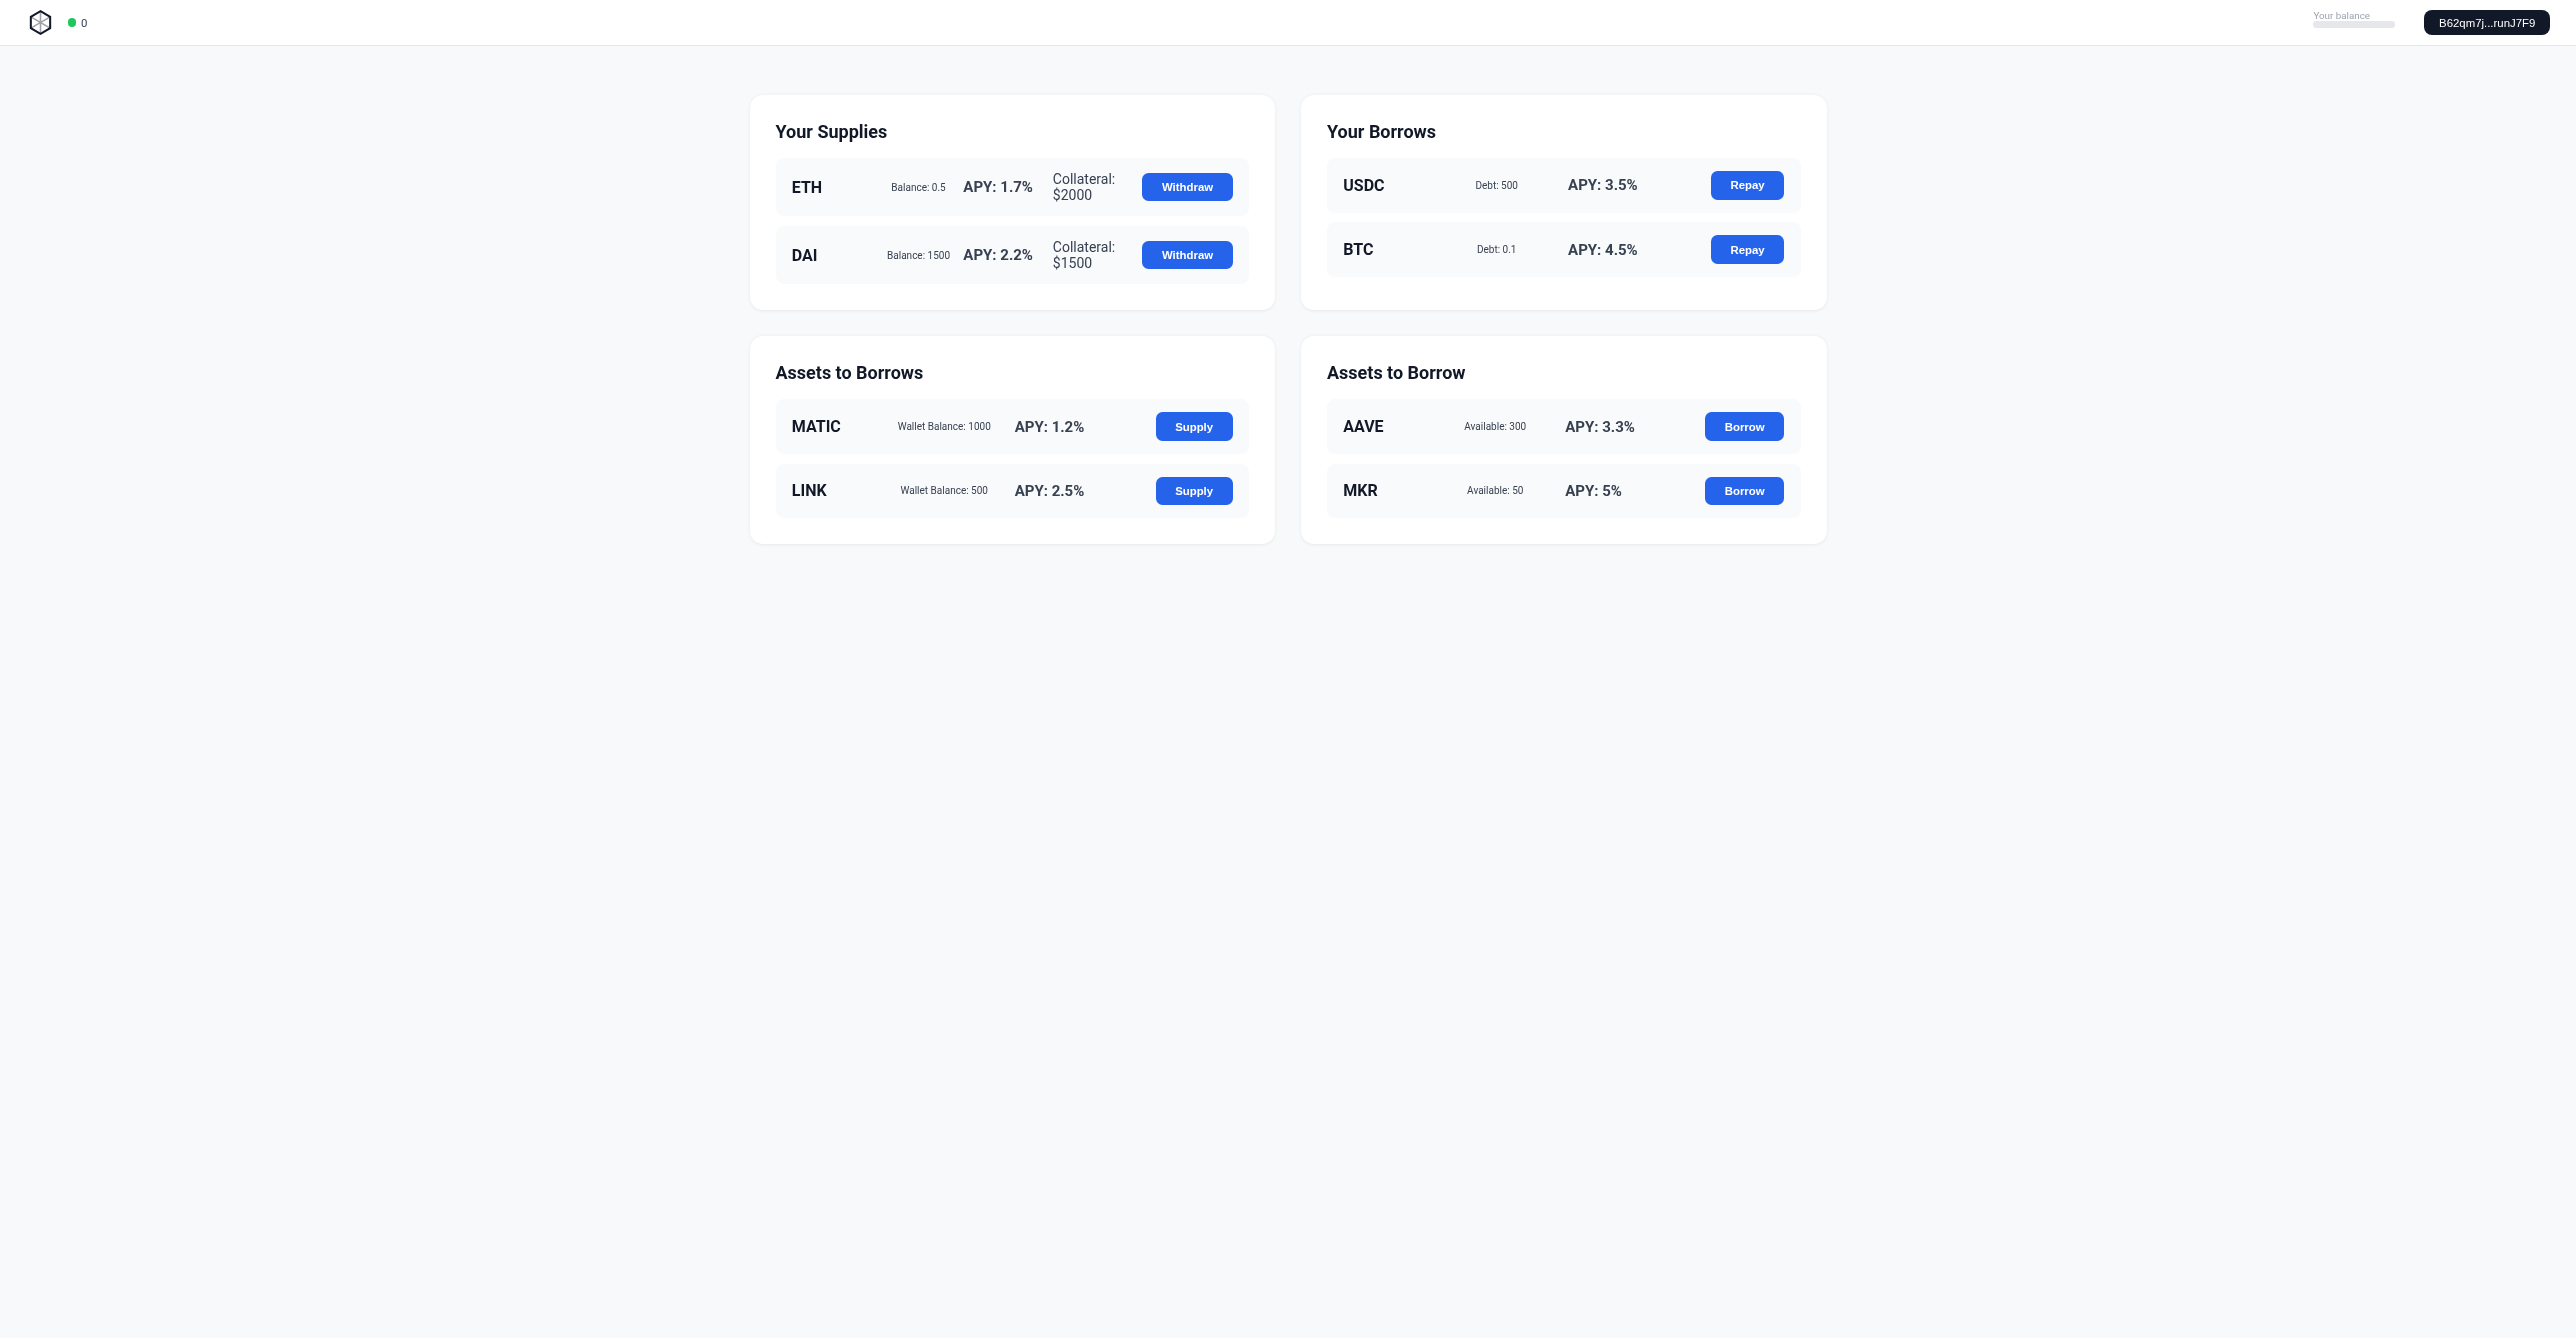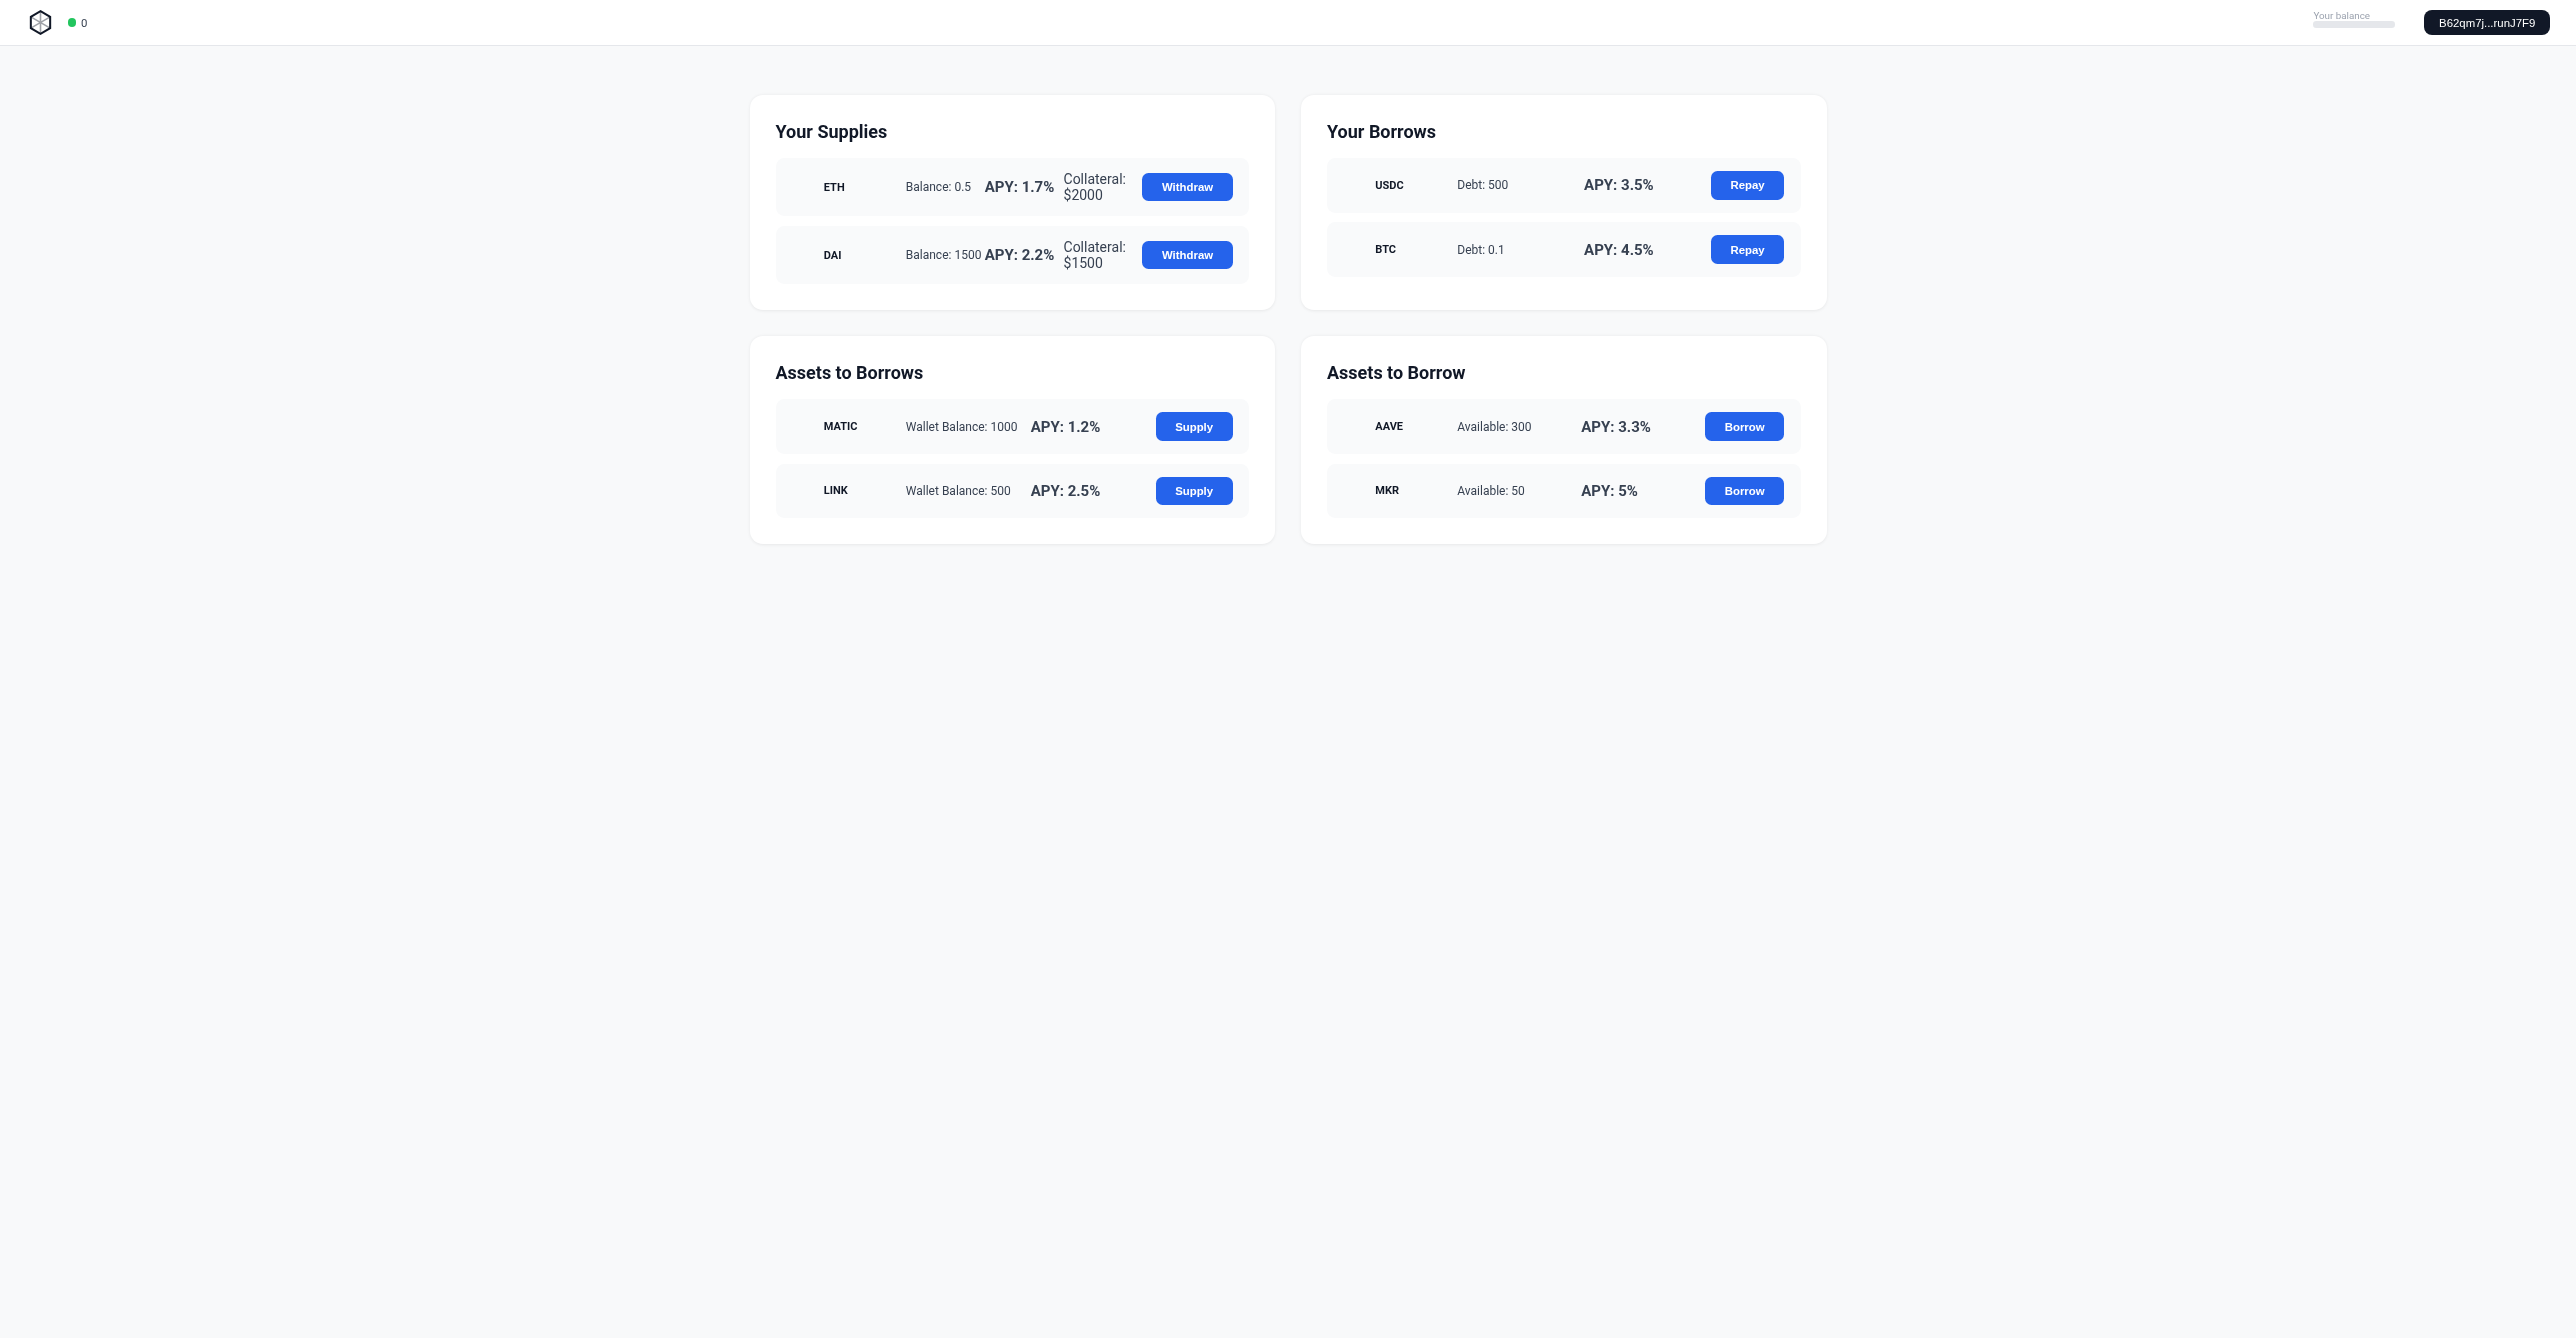--- a/index.html
+++ b/index.html
@@ -118,30 +118,30 @@
       padding: 13px 16.3px;
       margin-bottom: 9.8px;
     }
 
     .asset-row:last-child {
       margin-bottom: 0;
     }
 
     .asset-name {
       font-weight: 700;
-      font-size: 11px;
+      font-size: 16px;
       width: 82px;
       color: #111827;
-      margin-left: 32px;
     }
 
     .asset-detail {
       flex: 1;
-      font-size: 12px;
-      color: #374151;
+      font-size: 10px;
+      color: #374151;
+      text-align: center;
     }
 
     .asset-apy {
       flex: 1;
       font-size: 15px;
       color: #374151;
       font-weight: bold;
     }
 
     .asset-collateral {

